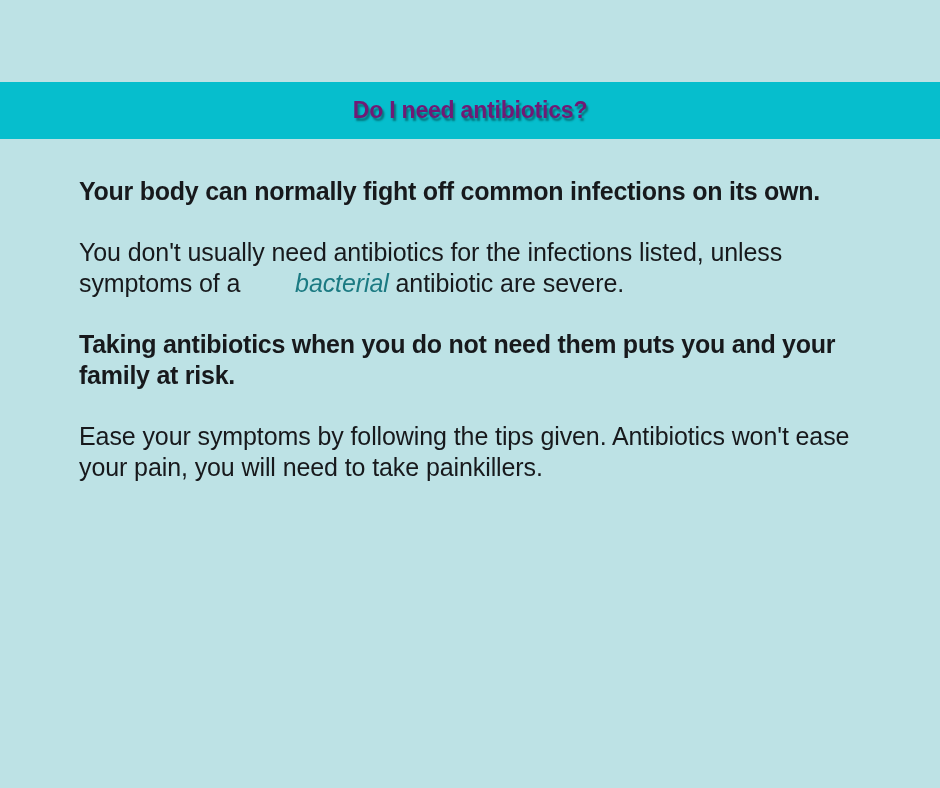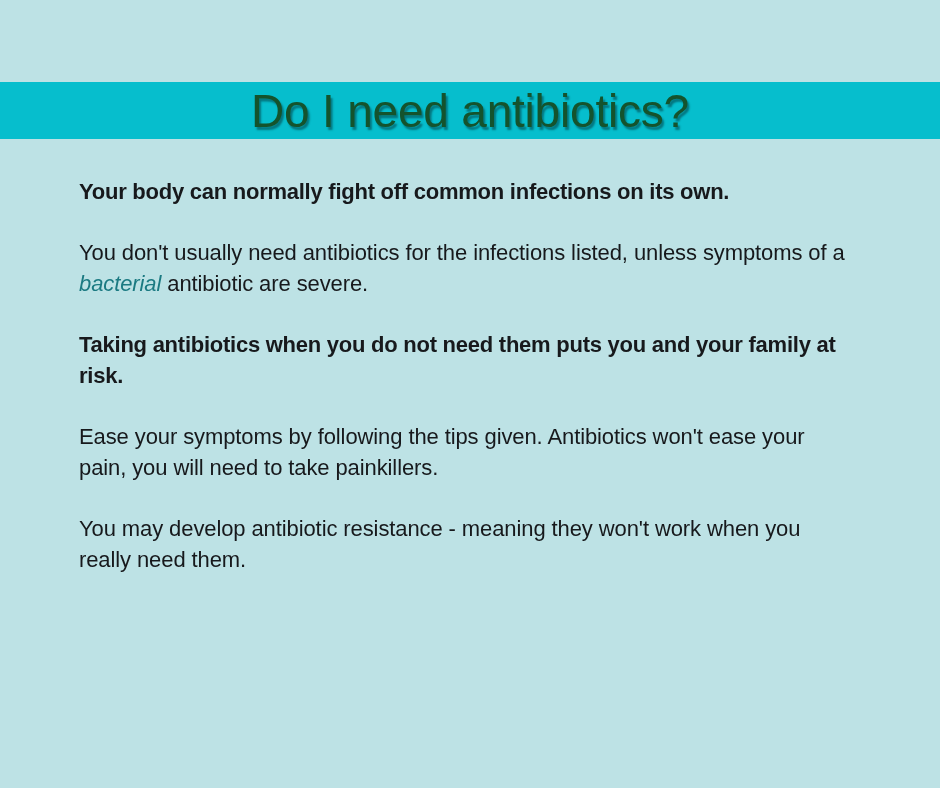--- a/index.html
+++ b/index.html
@@ -29,58 +29,59 @@
     width: 940px;
     height: 57px;
     background: #06becd;
     display: flex;
     align-items: center;
     justify-content: center;
   }
 
   .title-text {
     font-family: "Liberation Sans", sans-serif;
-    font-size: 46px;
-    font-weight: normal;
-    color: #14532d;
+    font-size: 23px;
+    font-weight: bold;
+    color: #701a75;
     letter-spacing: -0.2px;
     text-shadow: 2px 3px 2px rgba(0, 0, 0, 0.38);
     white-space: nowrap;
     line-height: 1;
   }
 
   .body-area {
     position: absolute;
     left: 79px;
     top: 176px;
     width: 790px;
   }
 
   .para {
     font-family: "Liberation Sans", sans-serif;
-    font-size: 22px;
+    font-size: 25px;
     line-height: 31px;
     color: #17191c;
     margin: 0 0 30px 0;
     max-width: 775px;
     letter-spacing: -0.1px;
   }
 
   .para.bold {
     font-weight: bold;
     letter-spacing: -0.25px;
   }
 
   .para.last {
     margin-bottom: 0;
   }
 
   .accent-italic {
     font-style: italic;
     color: #1b7a82;
+    margin-left: 48px;
   }
 </style>
 </head>
 <body>
 
 <div class="slide">
 
   <div class="title-banner">
     <div class="title-text">Do I need antibiotics?</div>
   </div>
@@ -90,17 +91,16 @@
     <p class="para bold">Your body can normally fight off common infections on its own.</p>
 
     <p class="para">
       <span>You don't usually need antibiotics for the infections listed, unless symptoms of a </span><span class="accent-italic">bacterial</span><span> antibiotic are severe.</span>
     </p>
 
     <p class="para bold">Taking antibiotics when you do not need them puts you and your family at risk.</p>
 
     <p class="para">Ease your symptoms by following the tips given. Antibiotics won't ease your pain, you will need to take painkillers.</p>
 
-    <p class="para">You may develop antibiotic resistance - meaning they won't work when you really need them.</p>
 
 
   </div>
 </div>
 
 </body></html>

